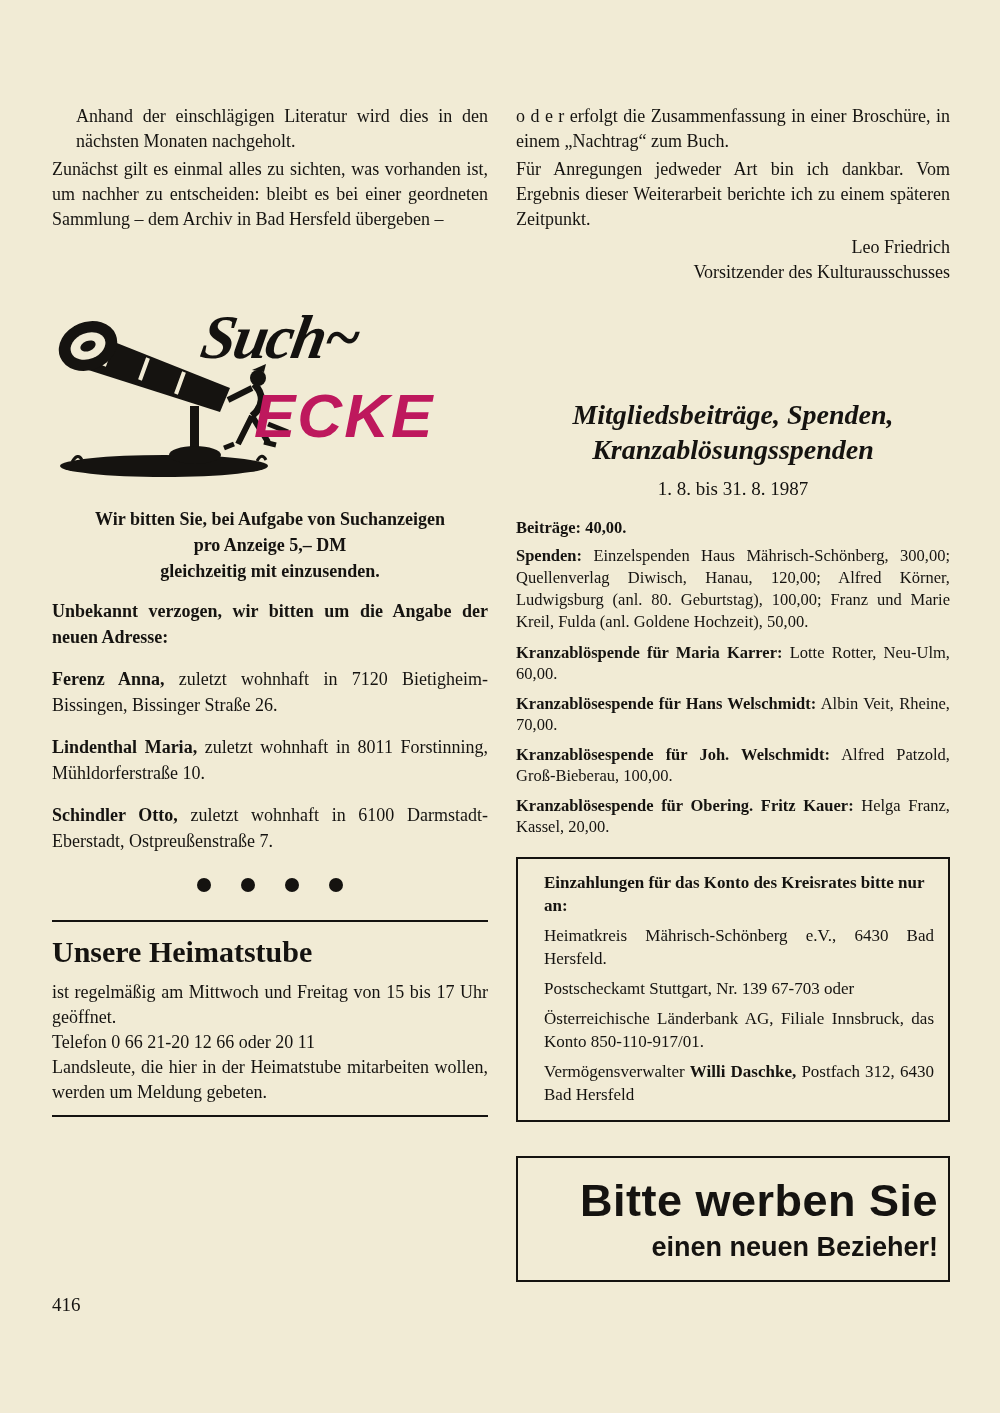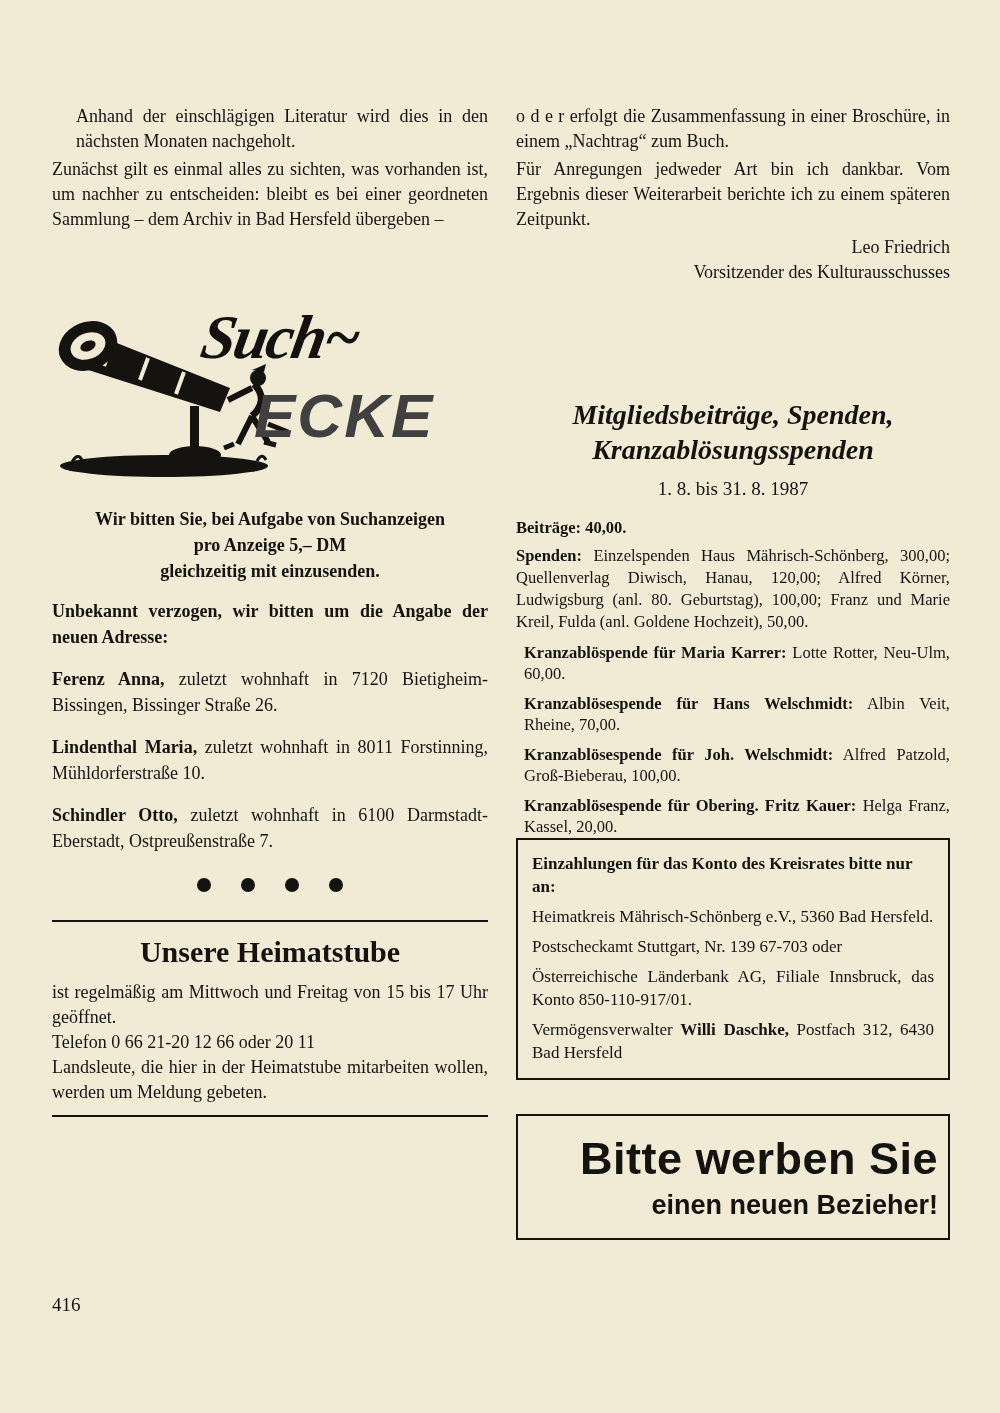--- a/index.html
+++ b/index.html
@@ -30,54 +30,54 @@
     position:absolute; left:150px; top:-12px;
     font-size:62px; font-weight:bold; font-style:italic;
     transform:skewX(-10deg);
     letter-spacing:-2px;
     color:#141210;
   }
   .logo-block {
     position:absolute; left:202px; top:66px;
     font-family:"Liberation Sans","DejaVu Sans",sans-serif;
     font-size:62px; font-weight:bold; font-style:italic;
-    letter-spacing:2px; color:#404040;
+    letter-spacing:2px; color:#be185d;
   }
 
   .notice { text-align:center; font-weight:bold; font-size:18px; line-height:26px; margin-top:20px; }
   .unknown { font-weight:bold; font-size:18px; line-height:26px; text-align:justify; margin-top:14px; }
   .entry { font-size:18px; line-height:26px; text-align:justify; margin-top:16px; }
   .entry .name { font-weight:bold; }
 
   .dots { display:flex; justify-content:center; gap:30px; margin-top:24px; }
   .dot { width:14px; height:14px; border-radius:50%; background:#151310; }
 
   .rule { border-top:2px solid #151310; height:0; }
   .rule1 { margin-top:28px; }
   .rule2 { margin-top:10px; }
 
-  .hs-title { text-align:center; font-weight:bold; font-size:30px; line-height:36px; margin-top:12px; }
+  .hs-title { text-align:left; font-weight:bold; font-size:30px; line-height:36px; margin-top:12px; }
   .hs-sub   { text-align:center; font-weight:bold; font-size:19px; line-height:24px; margin-top:8px; }
   .hs-p     { font-size:18px; line-height:25px; text-align:justify; margin-top:10px; }
   .hs-phone { font-weight:normal; font-size:18px; line-height:25px; }
 
   .page-number { position:absolute; left:52px; top:1294px; font-size:19px; }
 
   
   .mb-title { text-align:center; font-weight:bold; font-style:italic; font-size:28px; line-height:35px; margin-top:112px; }
   .mb-date  { text-align:center; font-weight:normal; font-size:19px; line-height:24px; margin-top:10px; }
   .beitraege{ font-weight:bold; font-size:16.5px; line-height:22px; margin-top:16px; }
   .spenden  { font-size:16.5px; line-height:22px; text-align:justify; margin-top:6px; }
   .spenden .label, .kranz .label { font-weight:bold; }
-  .kranz    { font-size:16.5px; line-height:21px; text-align:justify; margin-top:9px;margin-left:8px; }
+  .kranz    { font-size:16.5px; line-height:21px; text-align:justify; margin-top:9px; }
 
   .konto-box {
     border:2.5px solid #151310;
-    margin-top:1px;
-    padding:12px 14px 14px 14px;
+    margin-top:20px;
+    padding:12px 14px 14px 26px;
   }
   .konto-head { font-weight:bold; font-size:17px; line-height:23px; }
   .konto-p { font-size:17px; line-height:23px; margin-top:7px; text-align:justify; }
   .konto-p .bold { font-weight:bold; }
 
   .advert-box {
     border:2.5px solid #151310;
     margin-top:34px;
     padding:18px 10px 16px 10px;
     text-align:right;
@@ -192,21 +192,21 @@
     </p>
     <p class="kranz">
       <span class="label">Kranzablösespende für Joh. Welschmidt:</span><span> Alfred Patzold, Groß-Bieberau, 100,00.</span>
     </p>
     <p class="kranz">
       <span class="label">Kranzablösespende für Obering. Fritz Kauer:</span><span> Helga Franz, Kassel, 20,00.</span>
     </p>
 
     <div class="konto-box">
       <p class="konto-head">Einzahlungen für das Konto des Kreisrates bitte nur an:</p>
-      <p class="konto-p">Heimatkreis Mährisch-Schönberg e.V., 5360 Bad Hersfeld.</p>
+      <p class="konto-p">Heimatkreis Mährisch-Schönberg e.V., 6430 Bad Hersfeld.</p>
       <p class="konto-p">Postscheckamt Stuttgart, Nr. 139 67-703 oder</p>
       <p class="konto-p">Österreichische Länderbank AG, Filiale Innsbruck, das Konto 850-110-917/01.</p>
       <p class="konto-p">
         <span>Vermögensverwalter </span><span class="bold">Willi Daschke,</span><span> Postfach 312, 6430 Bad Hersfeld</span>
       </p>
     </div>
 
     <div class="advert-box">
       <p class="advert-line1">Bitte werben Sie</p>
       <p class="advert-line2">einen neuen Bezieher!</p>

